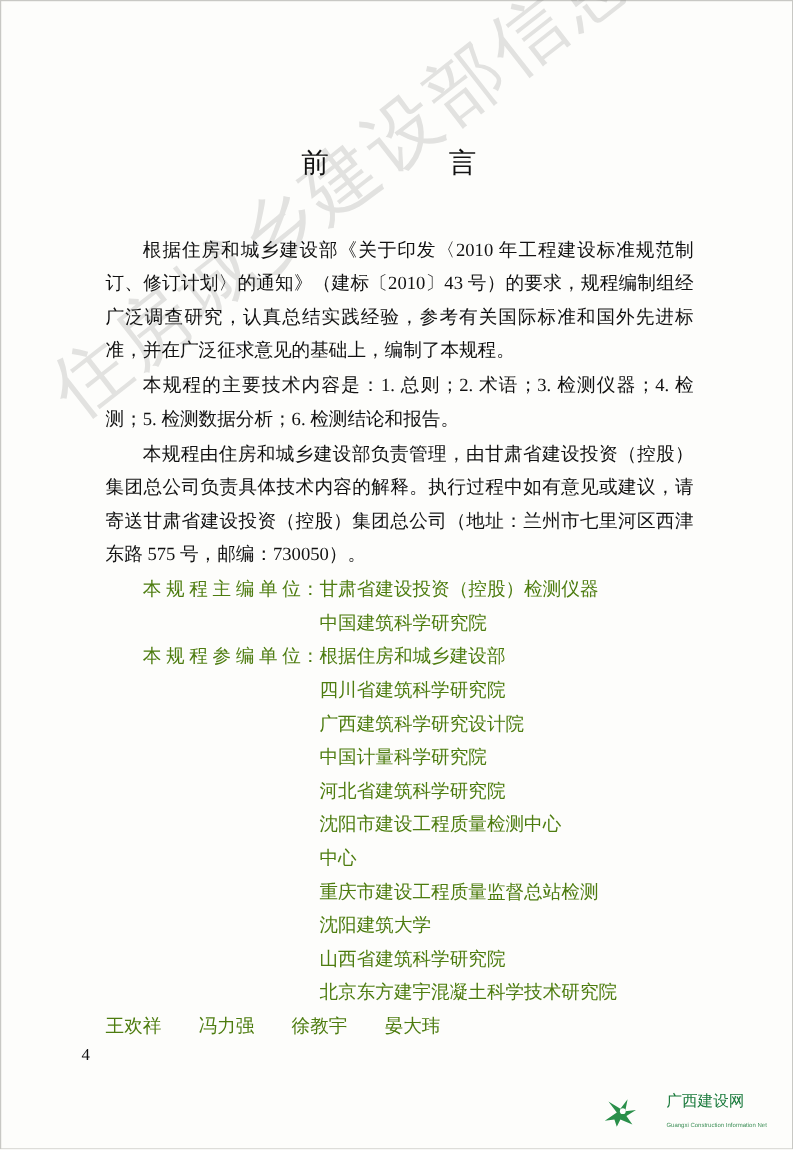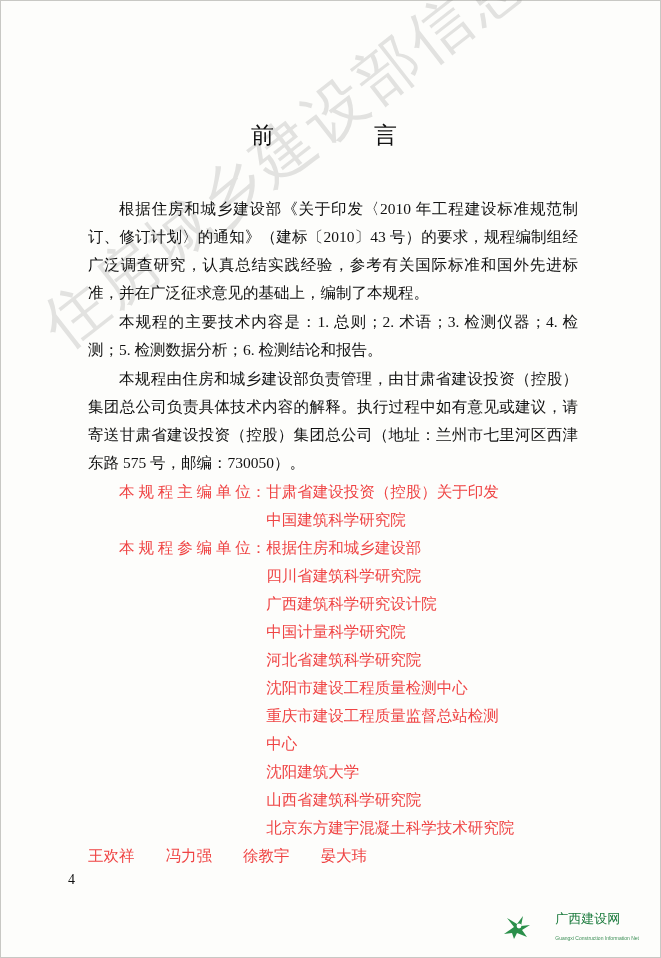--- a/index.html
+++ b/index.html
@@ -63,21 +63,21 @@
     line-height: 28px;
     color: #111;
     text-align: justify;
     text-justify: inter-ideograph;
     margin: 0 0 1px 0;
     text-indent: 31px;
   }
   .unit-block {
     font-size: 15.5px;
     line-height: 28px;
-    color: #ef4444;
+    color: #4d7c0f;
     display: flex;
     margin: 0;
   }
   .unit-label {
     flex: 0 0 auto;
     white-space: nowrap;
     padding-left: 31px;
   }
   .unit-values {
     flex: 1 1 auto;
@@ -138,36 +138,36 @@
 
     <h1 class="doc-title">前　　言</h1>
 
     <p class="para">根据住房和城乡建设部《关于印发〈2010 年工程建设标准规范制订、修订计划〉的通知》（建标〔2010〕43 号）的要求，规程编制组经广泛调查研究，认真总结实践经验，参考有关国际标准和国外先进标准，并在广泛征求意见的基础上，编制了本规程。</p>
     <p class="para">本规程的主要技术内容是：1. 总则；2. 术语；3. 检测仪器；4. 检测；5. 检测数据分析；6. 检测结论和报告。</p>
     <p class="para">本规程由住房和城乡建设部负责管理，由甘肃省建设投资（控股）集团总公司负责具体技术内容的解释。执行过程中如有意见或建议，请寄送甘肃省建设投资（控股）集团总公司（地址：兰州市七里河区西津东路 575 号，邮编：730050）。</p>
 
     <div class="unit-block">
       <div class="unit-label">本 规 程 主 编 单 位：</div>
       <div class="unit-values">
-        <div>甘肃省建设投资（控股）关于印发</div>
+        <div>甘肃省建设投资（控股）检测仪器</div>
         <div>中国建筑科学研究院</div>
       </div>
     </div>
 
     <div class="unit-block">
       <div class="unit-label">本 规 程 参 编 单 位：</div>
       <div class="unit-values">
         <div>根据住房和城乡建设部</div>
         <div>四川省建筑科学研究院</div>
         <div>广西建筑科学研究设计院</div>
         <div>中国计量科学研究院</div>
         <div>河北省建筑科学研究院</div>
         <div>沈阳市建设工程质量检测中心</div>
+        <div>中心</div>
         <div>重庆市建设工程质量监督总站检测</div>
-        <div>中心</div>
         <div>沈阳建筑大学</div>
         <div>山西省建筑科学研究院</div>
         <div>北京东方建宇混凝土科学技术研究院</div>
       </div>
     </div>
 
     <div class="unit-block">
       <div class="unit-values">
         <div>王欢祥　　冯力强　　徐教宇　　晏大玮</div>
       </div>

